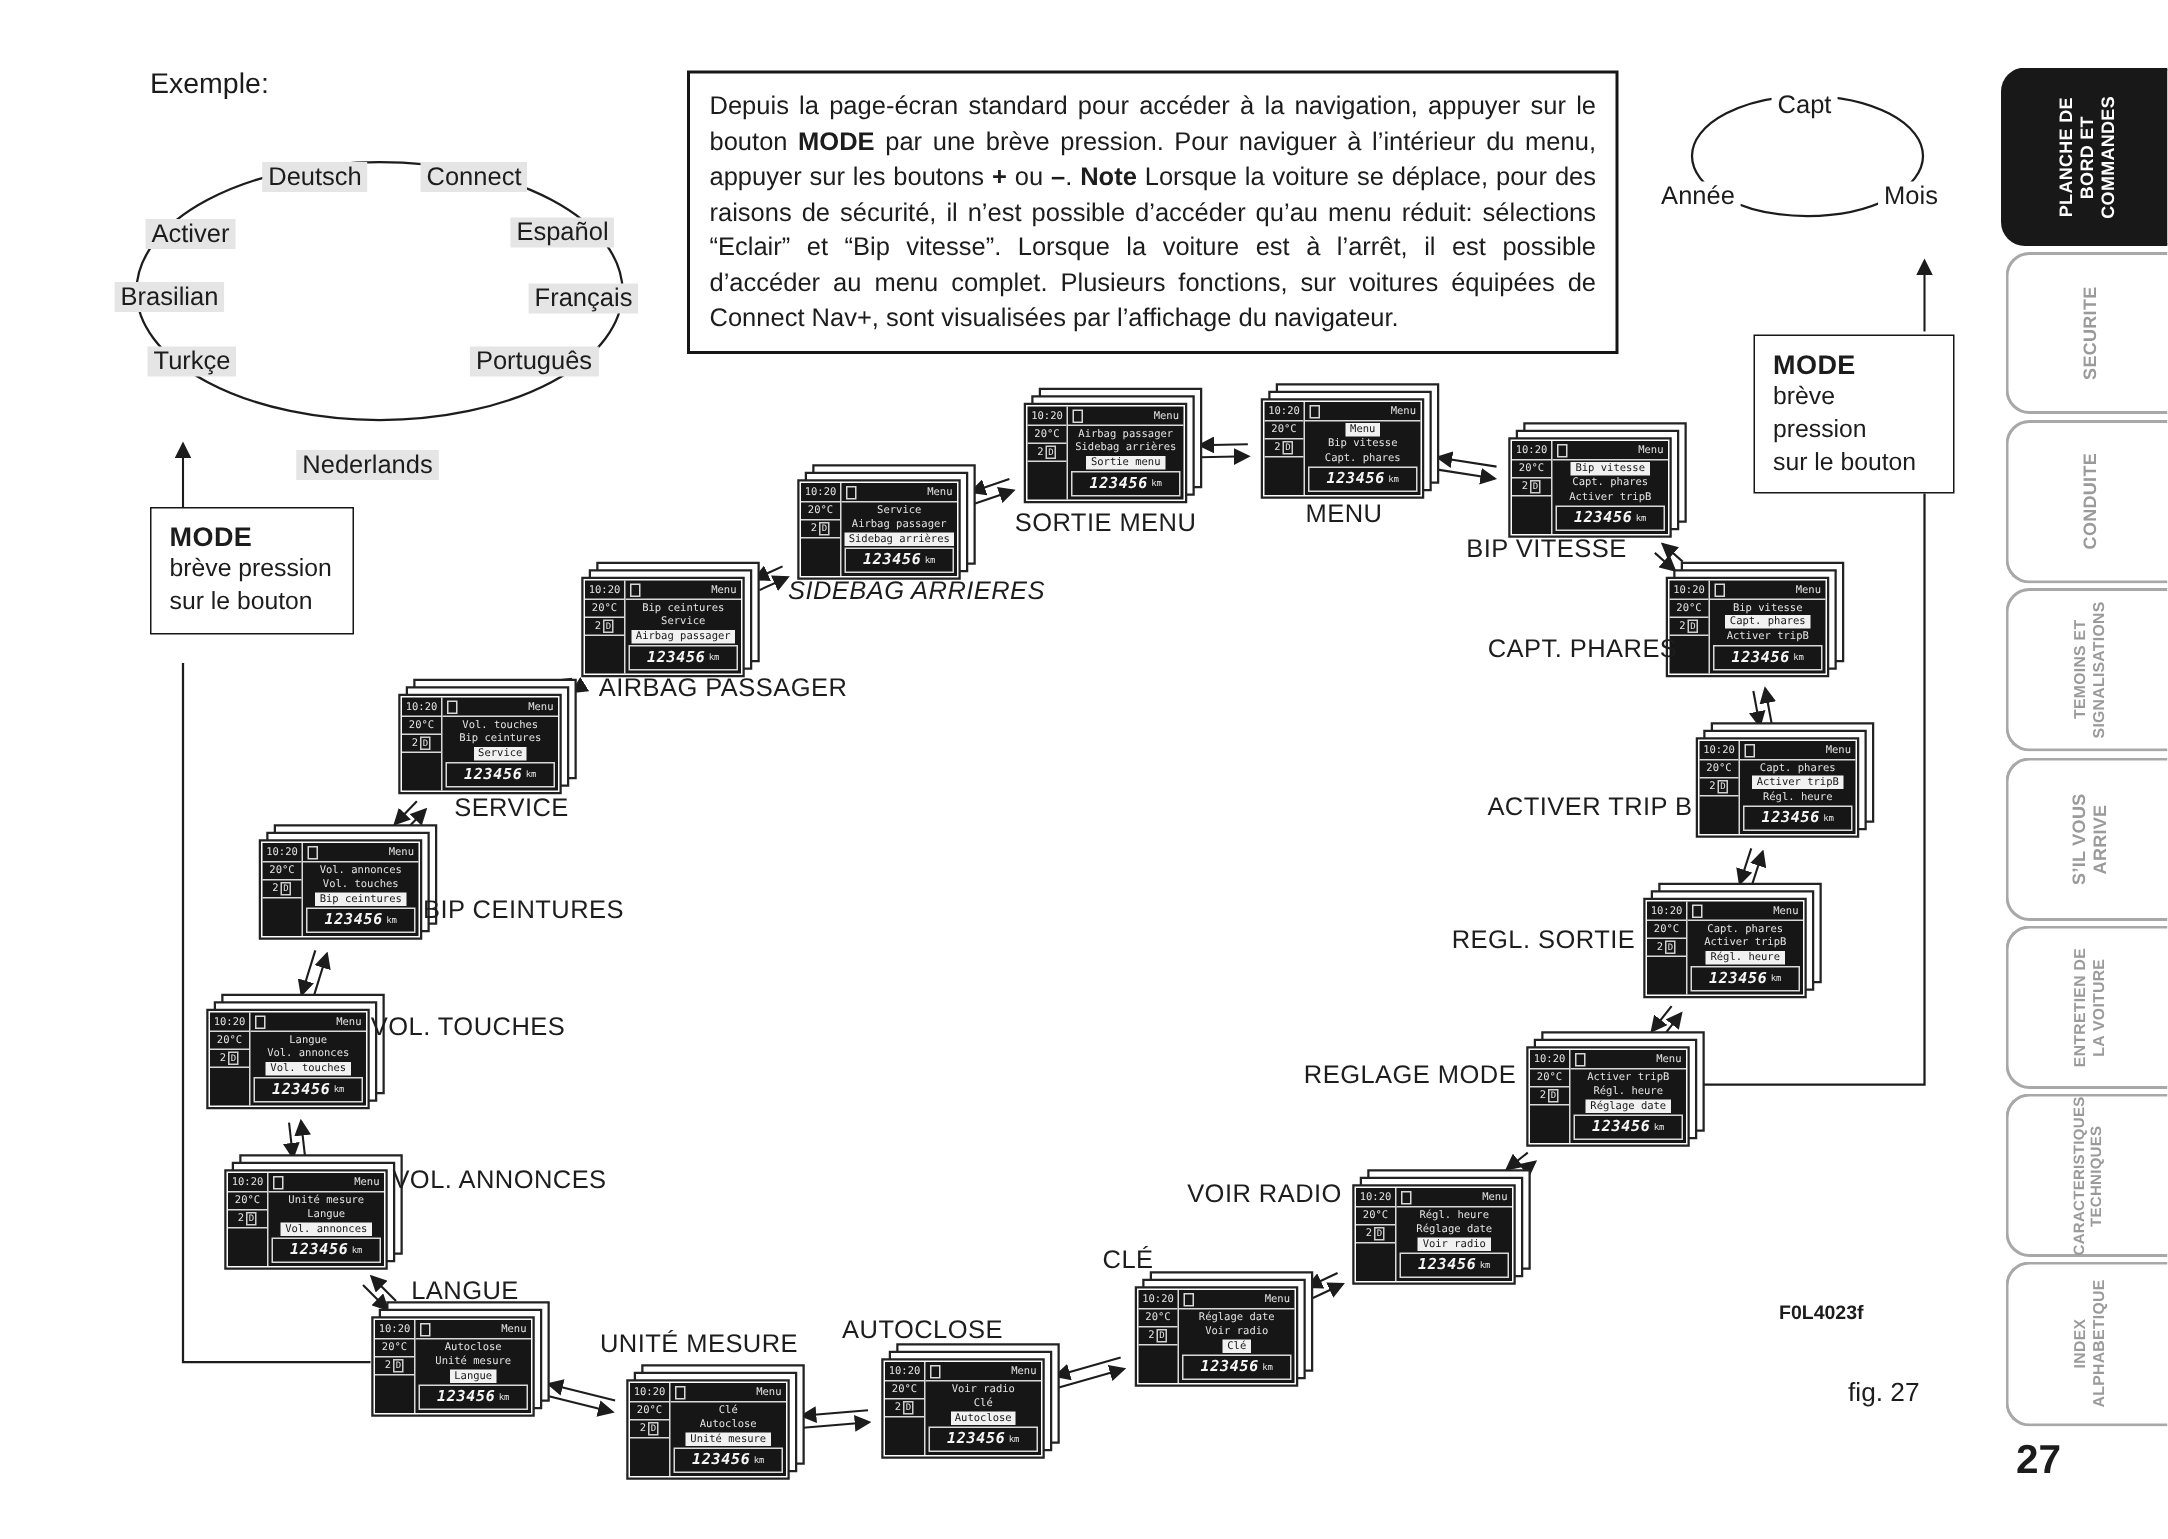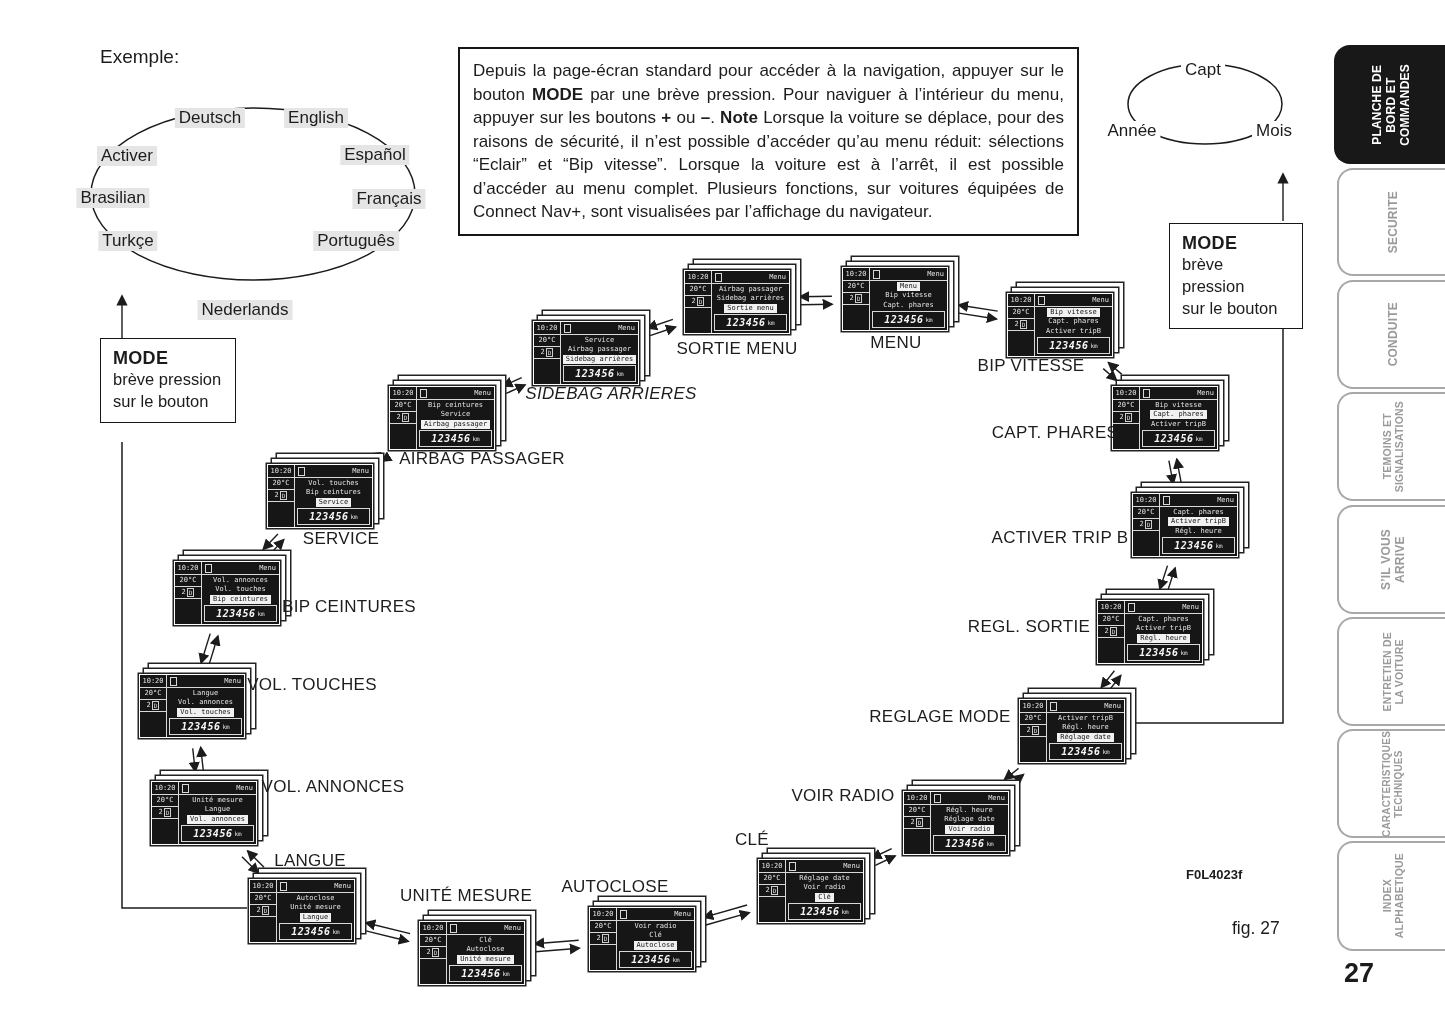--- a/index.html
+++ b/index.html
@@ -139,21 +139,21 @@
     <div class="l">sur le bouton</div>
   </div>
   <div class="mode-box" id="mode-right">
     <div class="t">MODE</div>
     <div class="l">brève pression</div>
     <div class="l">sur le bouton</div>
   </div>
 
   <div id="lang-labels">
       <span class="lang" style="left: 210px; top: 118px;">Deutsch</span>
-      <span class="lang" style="left: 316px; top: 118px;">English</span>
+      <span class="lang" style="left: 316px; top: 118px;">Connect</span>
       <span class="lang" style="left: 127px; top: 156px;">Activer</span>
       <span class="lang" style="left: 375px; top: 155px;">Español</span>
       <span class="lang" style="left: 113px; top: 198px;">Brasilian</span>
       <span class="lang" style="left: 389px; top: 199px;">Français</span>
       <span class="lang" style="left: 128px; top: 241px;">Turkçe</span>
       <span class="lang" style="left: 356px; top: 241px;">Português</span>
       <span class="lang" style="left: 245px; top: 270px; margin-top: 40px;">Nederlands</span>
     </div>
   <div id="date-labels">
       <span class="datew" style="left: 1203px; top: 70px;">Capt</span>

